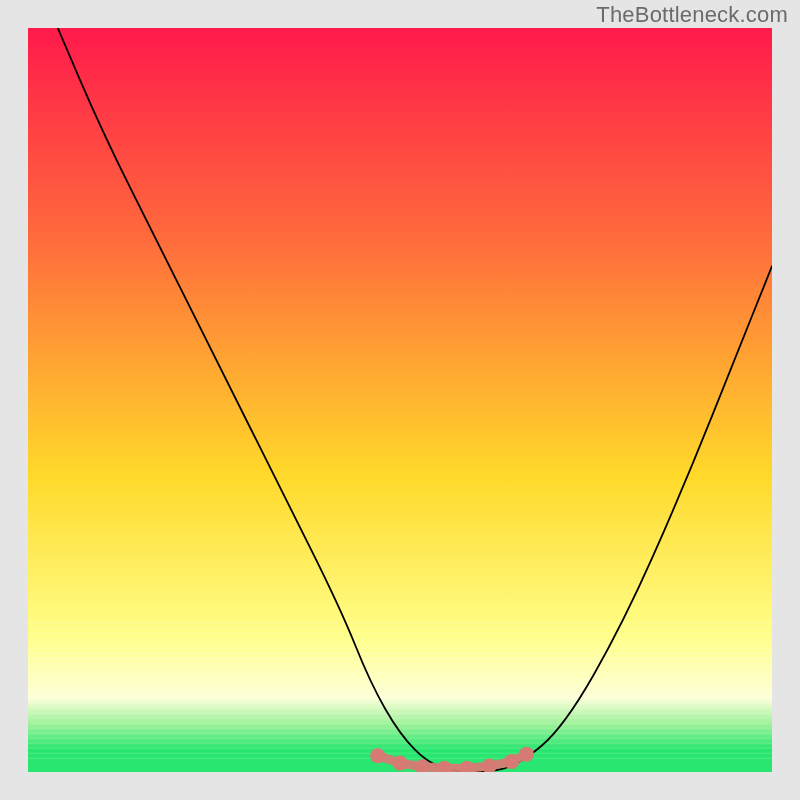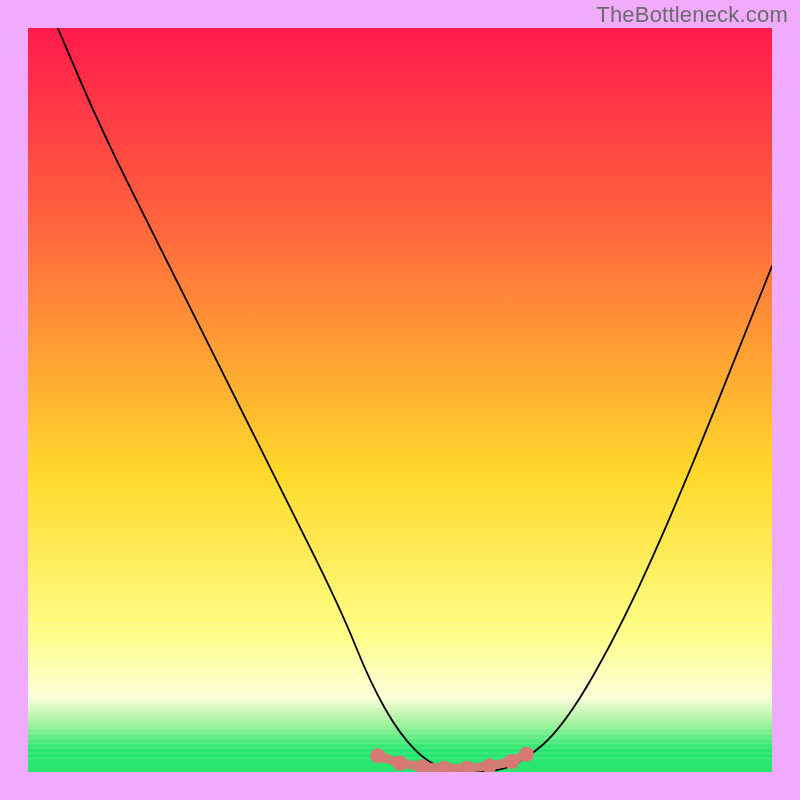--- a/index.html
+++ b/index.html
@@ -1,21 +1,21 @@
 <!DOCTYPE html>
 <html><head>
 <meta charset="utf-8">
 <style>
   * { margin: 0; padding: 0; box-sizing: border-box; }
   html, body { width: 800px; height: 800px; background: #000; overflow: hidden; }
   .frame {
     position: relative;
     width: 800px;
     height: 800px;
-    background: #f0abfc;
+    background: #e5e5e5;
   }
   .watermark {
     position: absolute;
     top: 2px;
     right: 12px;
     font-family: Arial, Helvetica, sans-serif;
     font-size: 22px;
     color: #6b6b6b;
     letter-spacing: 0.2px;
     user-select: none;

